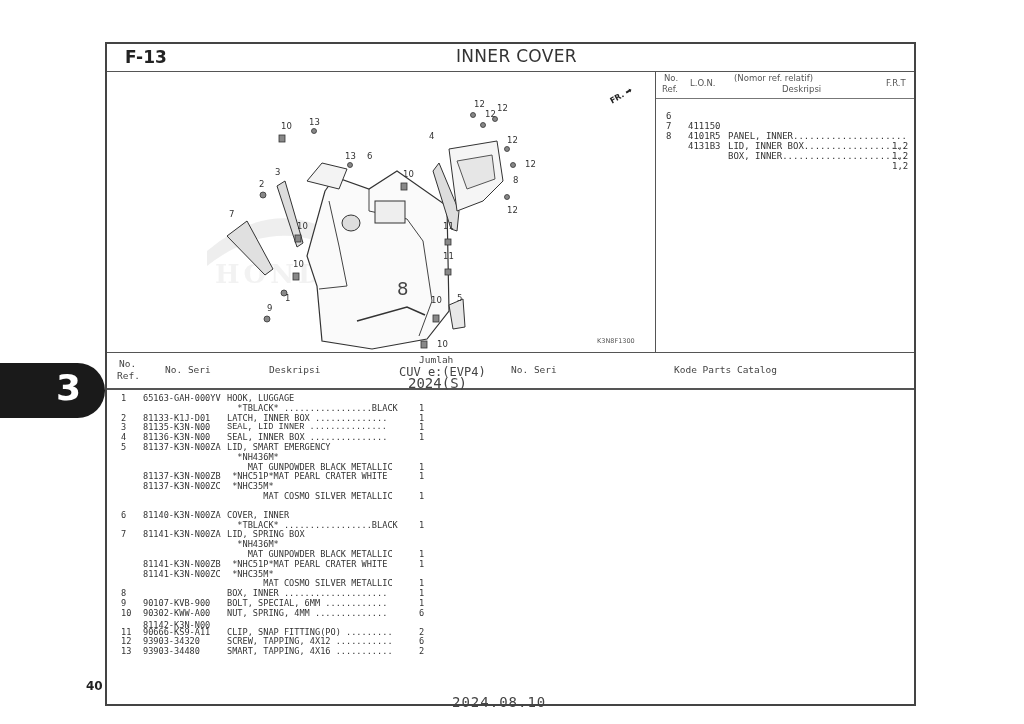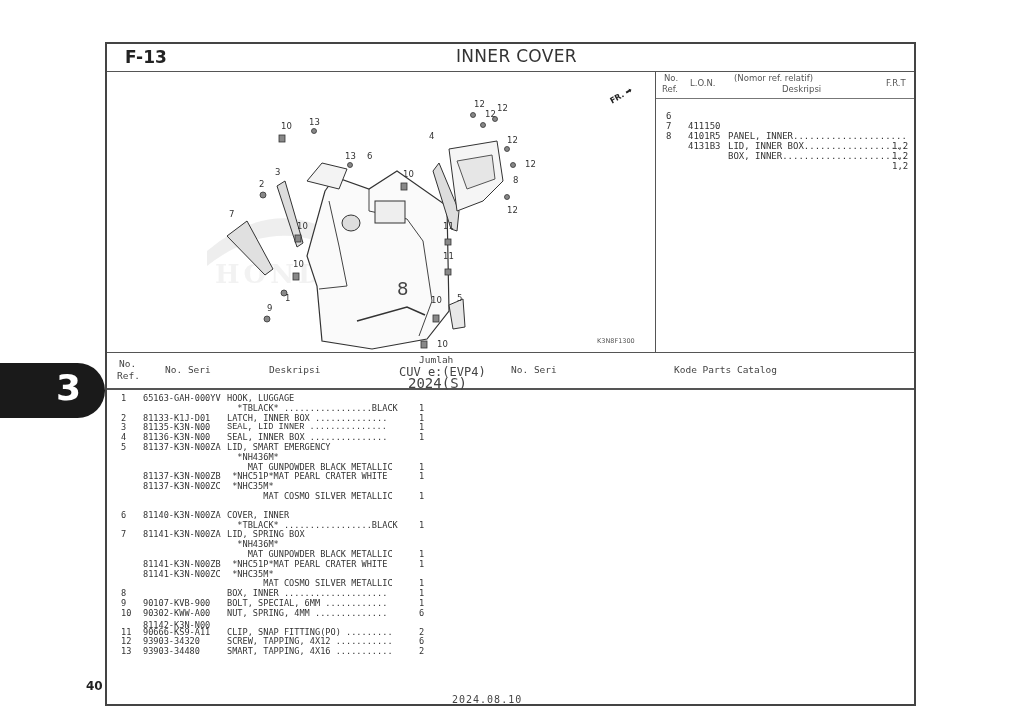--- a/index.html
+++ b/index.html
@@ -26,21 +26,21 @@
   .parts { position:absolute; left:0; right:0; top:350px; font-size:8.6px; color:#333; }
   .prow { position:relative; height:9.8px; line-height:9.8px; white-space:pre; }
   .prow span { position:absolute; }
   .gap { height:9px; }
   .tab3 { position:absolute; left:0; top:363px; width:105px; height:55px; background:#1a1a1a;
           border-radius:0 28px 28px 0; }
   .tab3 span { position:absolute; left:56px; top:4px; color:#fff; font-family:"DejaVu Sans", sans-serif;
                font-weight:bold; font-size:36px; }
   .page-no { position:absolute; left:86px; top:679px; font-family:"DejaVu Sans", sans-serif; font-weight:bold;
              font-size:12px; color:#222; }
-  .date { position:absolute; left:452px; top:694px; font-size:10px; color:#444; letter-spacing:1px; }
+  .date { position:absolute; left:452px; top:694px; font-size:14px; color:#444; letter-spacing:1px; }
   .callout { position:absolute; font-family:"DejaVu Sans", sans-serif; font-size:8.5px; color:#333; }
   .fr { position:absolute; left:502px; top:20px; font-family:"DejaVu Sans", sans-serif; font-weight:bold; font-size:8px;
         transform:rotate(-30deg); color:#222; }
   .diag-code { position:absolute; left:490px; top:266px; font-family:"DejaVu Sans", sans-serif; font-size:6.5px; color:#555; }
 </style>
 </head>
 <body>
 
 <div class="tab3">
   <span>3</span>

